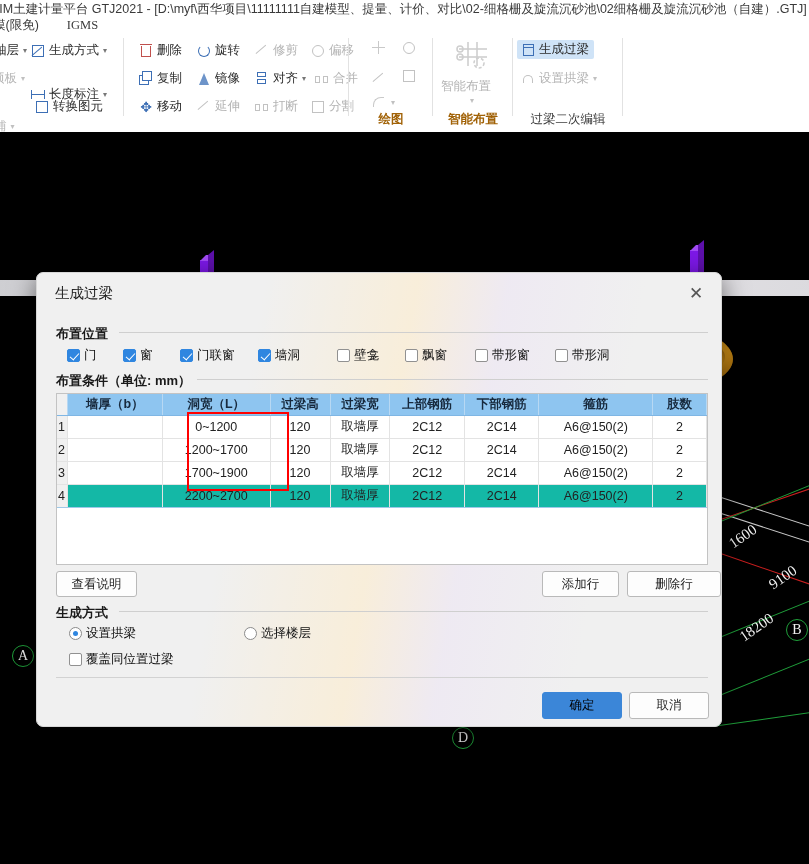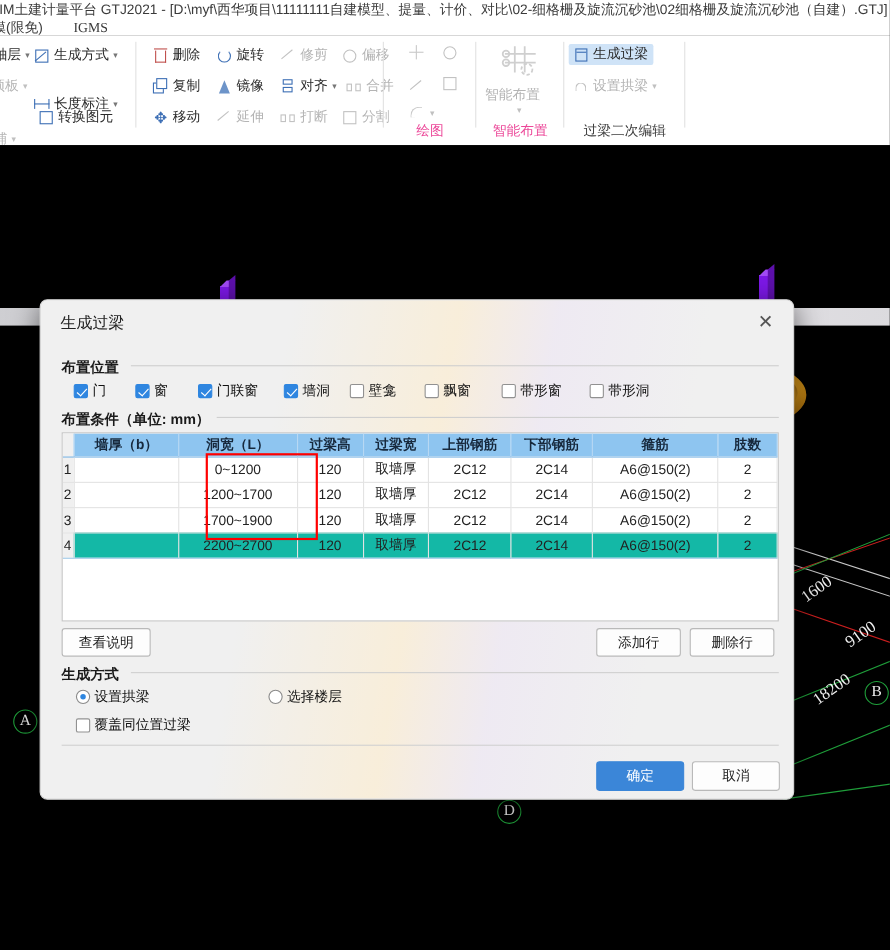--- a/index.html
+++ b/index.html
@@ -27,21 +27,21 @@
   .ribbon {
     position: absolute; left: 0; top: 32px; width: 809px; height: 100px;
     background: #ffffff;
   }
   .rb-group { position: absolute; top: 0; height: 100px; }
   .rb-sep { position: absolute; top: 6px; width: 1px; height: 78px; background: #e2e2e2; }
   .rb-title {
     position: absolute; bottom: 4px; width: 100%; text-align: center;
     font-size: 12.5px; color: #3c3c3c;
   }
-  .rb-title.dim { color: #ec4899; }
+  .rb-title.dim { color: #a16207; font-weight: bold; }
   .rb-item {
     position: absolute; display: flex; align-items: center; gap: 3px;
     font-size: 12.5px; color: #2b2b2b; white-space: nowrap; cursor: default;
   }
   .rb-item.dim { color: #b4b4b4; }
   .rb-ic { display: inline-block; width: 16px; height: 16px; flex: 0 0 16px; position: relative; }
   .caret { font-size: 8px; color: #777; margin-left: 1px; }
   .caret.dim { color: #c0c0c0; }
 
   .hl-btn { background: #cfe3f7; border-radius: 2px; padding: 1px 5px 1px 3px; }
@@ -162,21 +162,21 @@
   .redbox {
     position:absolute; left:150px; top:139px; width:102px; height:79px;
     border:2.5px solid #ff0000; pointer-events:none; z-index:5;
   }
 
   .btn {
     position:absolute; background:#fdfdfd; border:1px solid #b9b9b9; border-radius:3px;
     font-size:12.5px; color:#1d1d1d; display:flex; align-items:center; justify-content:center;
     cursor:pointer; height:26px;
   }
-  .btn.primary { background:#3b86d8; border-color:#3b86d8; color:#ffffff; }
+  .btn.primary { background:#3b86d8; border-color:#3b86d8; color:#000000; }
   .footer-rule { position:absolute; left:19px; top:676px; width:652px; height:1px; background:#d2d2d2; }
 </style>
 </head>
 <body>
 
 <div id="app">
 
   <div class="titlebar">
     <div class="title-text">BIM土建计量平台 GTJ2021 - [D:\myf\西华项目\11111111自建模型、提量、计价、对比\02-细格栅及旋流沉砂池\02细格栅及旋流沉砂池（自建）.GTJ]</div>
     <div class="title-sub">
@@ -505,21 +505,21 @@
         <span>门</span>
       </label>
       <label class="cbx" style="width:57px;">
         <span class="box on"></span>
         <span>窗</span>
       </label>
       <label class="cbx" style="width:78px;">
         <span class="box on"></span>
         <span>门联窗</span>
       </label>
-      <label class="cbx" style="width:60px;">
+      <label class="cbx" style="width:79px;">
         <span class="box on"></span>
         <span>墙洞</span>
       </label>
       <label class="cbx" style="width:68px;">
         <span class="box"></span>
         <span>壁龛</span>
       </label>
       <label class="cbx" style="width:70px;">
         <span class="box"></span>
         <span>飘窗</span>
@@ -608,21 +608,21 @@
             <td>A6@150(2)</td>
             <td>2</td>
           </tr>
         </tbody>
       </table>
     </div>
     <div class="redbox"></div>
 
     <div class="btn" style="left:19px; top:298px; width:81px;">查看说明</div>
     <div class="btn" style="left:505px; top:298px; width:77px;">添加行</div>
-    <div class="btn" style="left:590px; top:298px; width:77px;">删除行</div>
+    <div class="btn" style="left:590px; top:298px; width:94px;">删除行</div>
 
     <div class="grp-lbl" style="left:19px; top:331px;">生成方式</div>
     <div class="grp-rule" style="left:82px; top:338px; width:589px;"></div>
 
     <label class="cbx" style="position:absolute; left:32px; top:352px;">
       <span class="rdo on"></span>
       <span>设置拱梁</span>
     </label>
     <label class="cbx" style="position:absolute; left:207px; top:352px;">
       <span class="rdo"></span>

